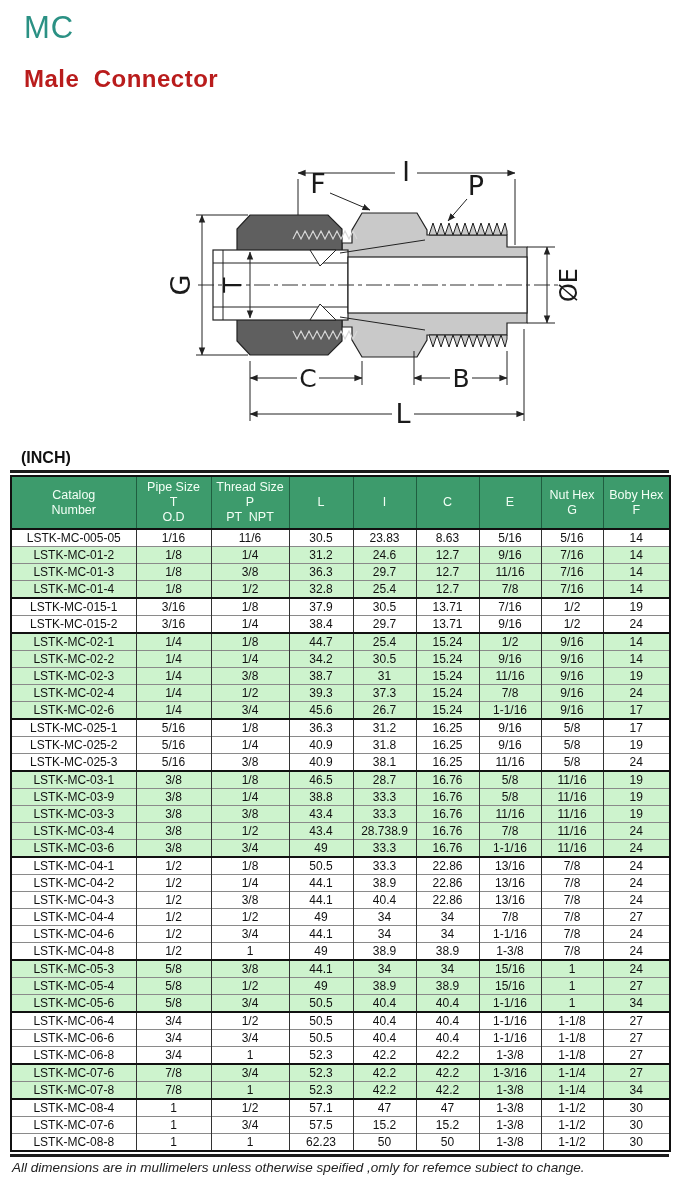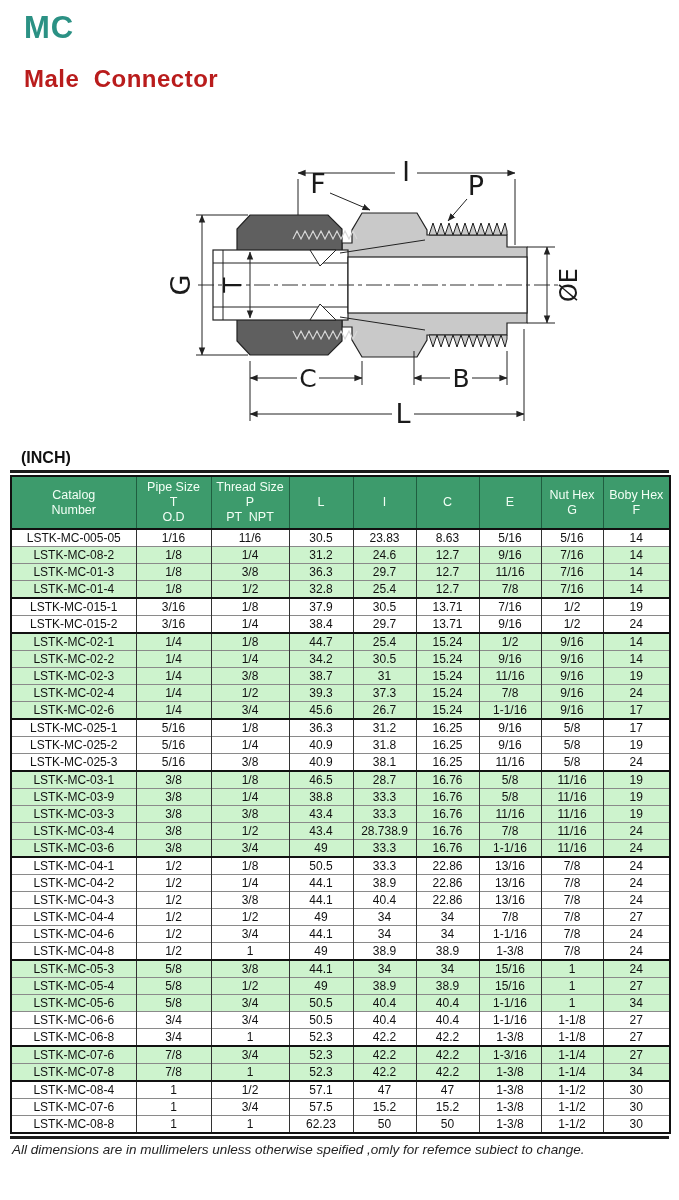--- a/index.html
+++ b/index.html
@@ -1,21 +1,21 @@
 <!DOCTYPE html>
 <html><head>
 <meta charset="utf-8">
 <style>
   html,body{margin:0;padding:0;background:#fff;}
   body{width:679px;height:1200px;overflow:hidden;font-family:"Liberation Sans",sans-serif;color:#111;}
   .page{padding:0 10px;}
 
   
   .title-block{height:135px;padding:10px 0 0 14px;box-sizing:border-box;}
-  .series-code{font-size:31px;font-weight:bold;color:#2b9184;line-height:36px;letter-spacing:1px;}
+  .series-code{font-size:31px;font-weight:normal;color:#2b9184;line-height:36px;letter-spacing:1px;}
   .page-title{font-size:24px;font-weight:bold;color:#b91c1c;line-height:30px;margin-top:18px;white-space:pre;letter-spacing:.5px;}
 
   
   .diagram-wrap{height:310px;}
   svg text{font-family:"DejaVu Sans",sans-serif;fill:#1a1a1a;}
 
   
   .units-label{font-size:16px;font-weight:600;margin:4px 0 3px 11px;color:#111;}
   .top-rule{border-top:3px solid #1c1c1c;margin-bottom:2px;}
   .bottom-rule{border-top:3px solid #1c1c1c;margin-top:2px;}
@@ -172,21 +172,21 @@
           <td>1/16</td>
           <td>11/6</td>
           <td>30.5</td>
           <td>23.83</td>
           <td>8.63</td>
           <td>5/16</td>
           <td>5/16</td>
           <td>14</td>
         </tr>
         <tr class="shade-green">
-          <td>LSTK-MC-08-2</td>
+          <td>LSTK-MC-01-2</td>
           <td>1/8</td>
           <td>1/4</td>
           <td>31.2</td>
           <td>24.6</td>
           <td>12.7</td>
           <td>9/16</td>
           <td>7/16</td>
           <td>14</td>
         </tr>
         <tr class="shade-green">
@@ -467,20 +467,31 @@
         <tr class="shade-green">
           <td>LSTK-MC-05-6</td>
           <td>5/8</td>
           <td>3/4</td>
           <td>50.5</td>
           <td>40.4</td>
           <td>40.4</td>
           <td>1-1/16</td>
           <td>1</td>
           <td>34</td>
+        </tr>
+        <tr class="shade-white group-start">
+          <td>LSTK-MC-06-4</td>
+          <td>3/4</td>
+          <td>1/2</td>
+          <td>50.5</td>
+          <td>40.4</td>
+          <td>40.4</td>
+          <td>1-1/16</td>
+          <td>1-1/8</td>
+          <td>27</td>
         </tr>
         <tr class="shade-white">
           <td>LSTK-MC-06-6</td>
           <td>3/4</td>
           <td>3/4</td>
           <td>50.5</td>
           <td>40.4</td>
           <td>40.4</td>
           <td>1-1/16</td>
           <td>1-1/8</td>

